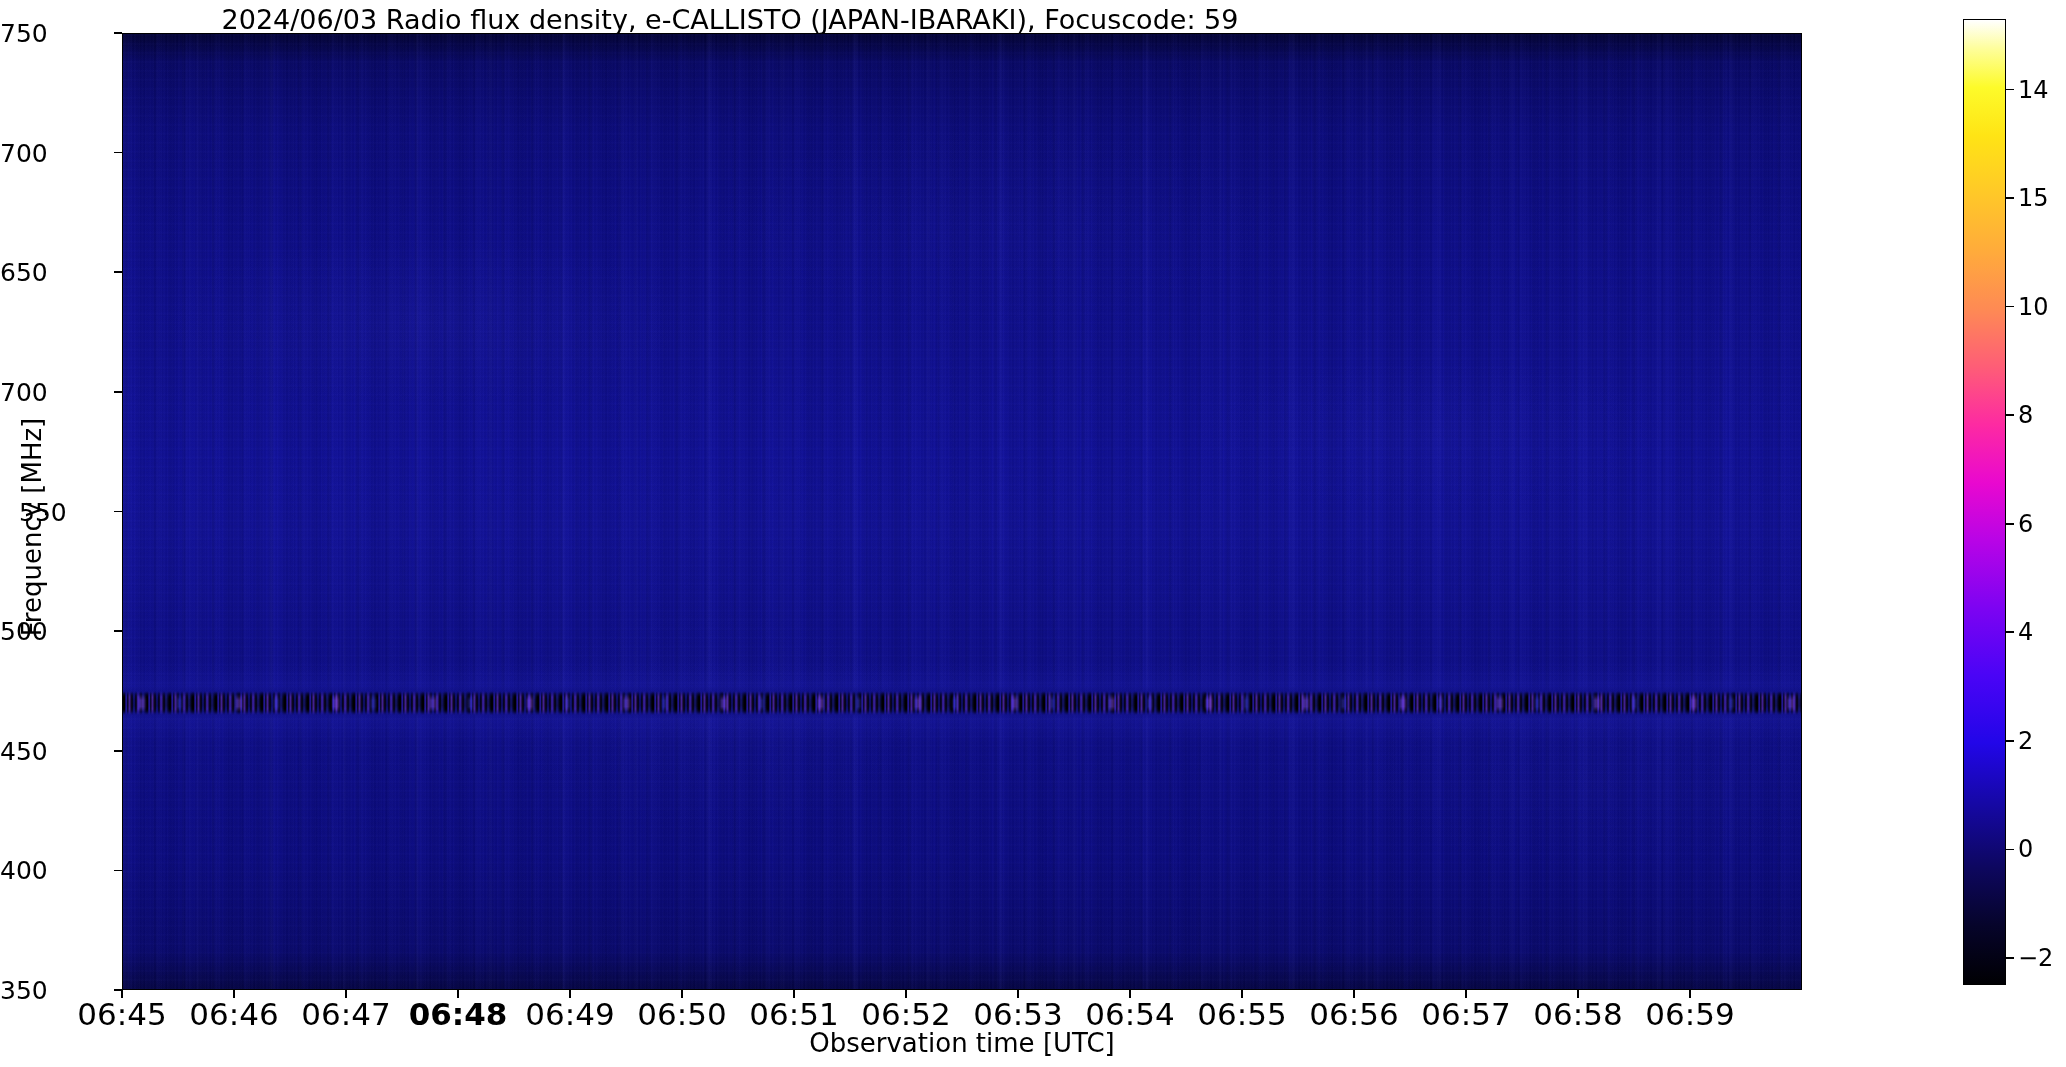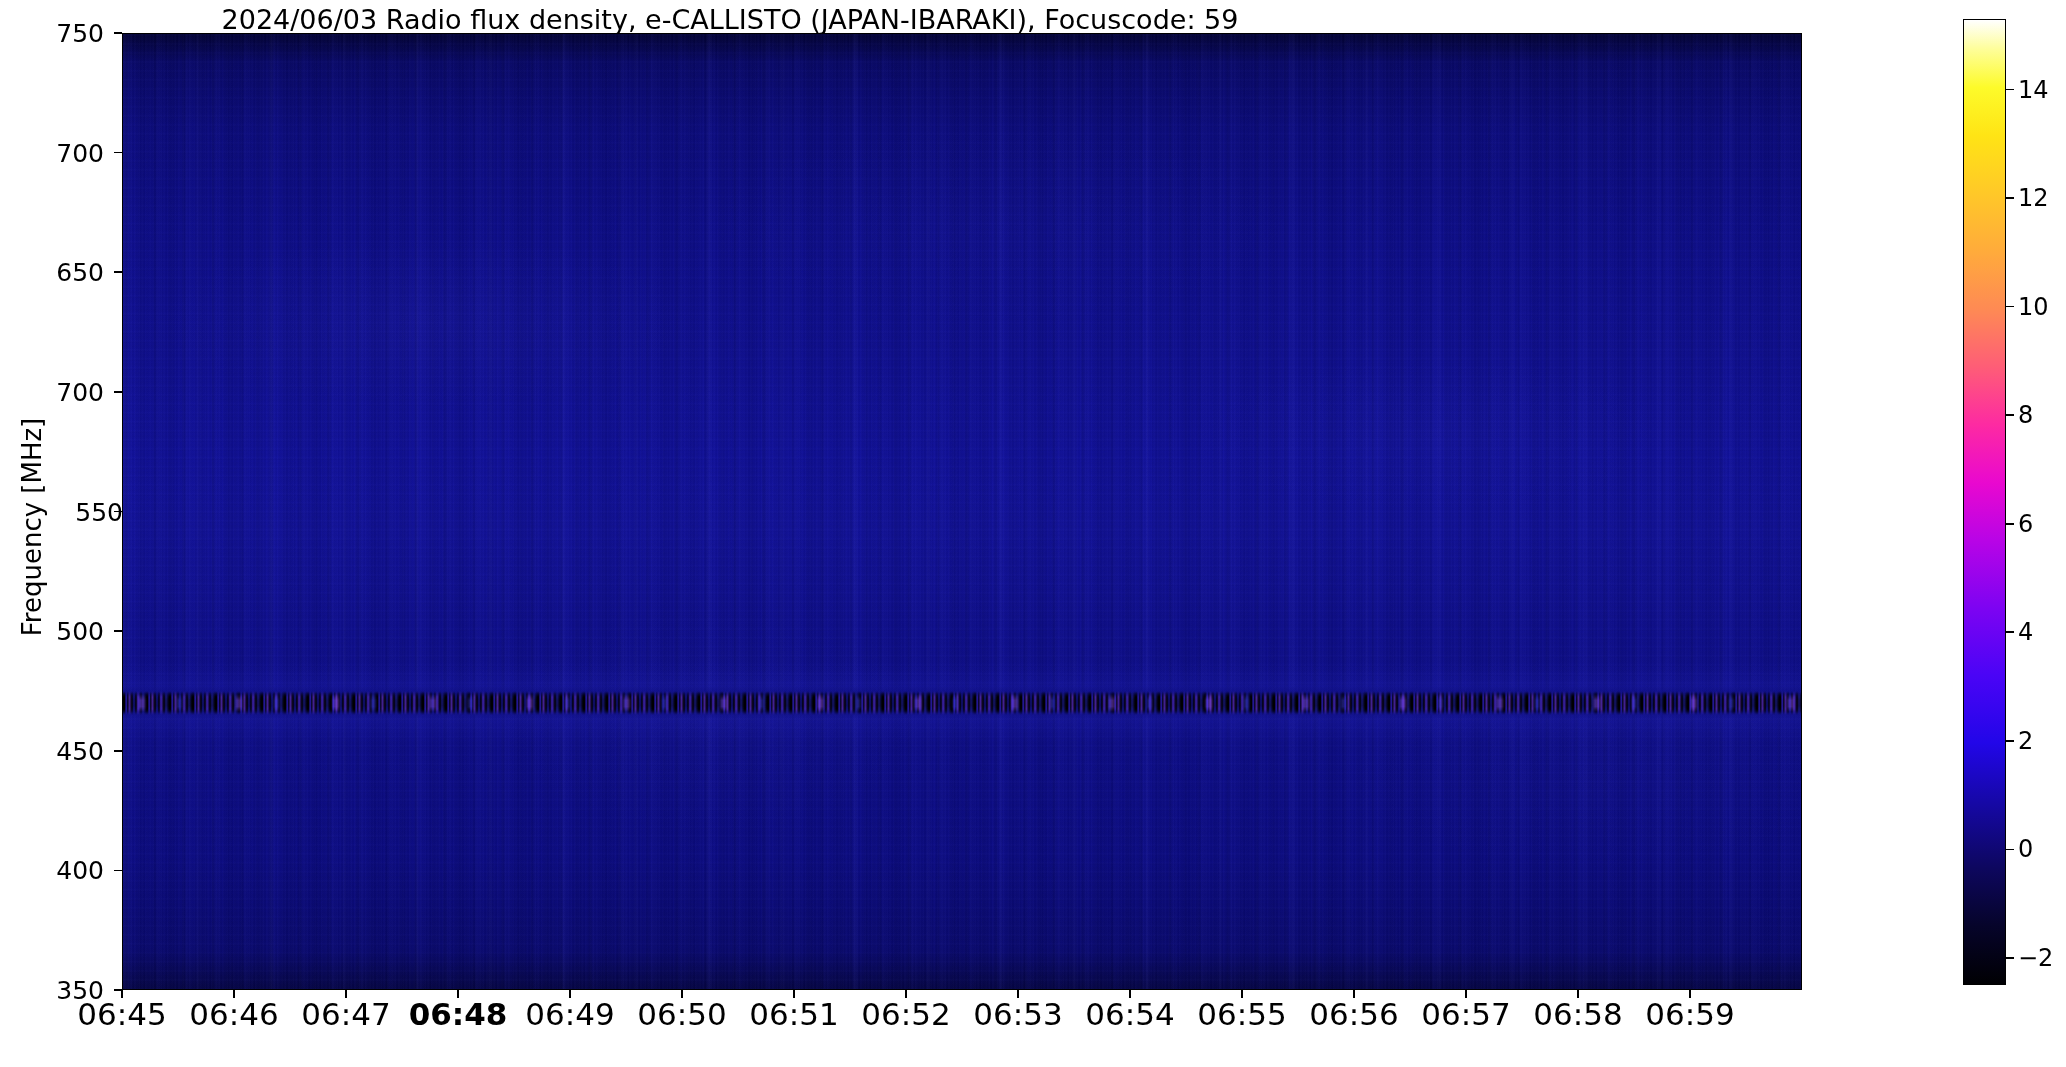--- a/index.html
+++ b/index.html
@@ -210,21 +210,20 @@
       rgba(40,40,200,0) 0%,
       rgba(45,45,210,0.22) 40%,
       rgba(50,50,220,0.28) 50%,
       rgba(45,45,210,0.22) 60%,
       rgba(40,40,200,0) 100%);
     pointer-events: none;
   }
   .ytick-label {
     position: absolute;
     width: 104px;
-    text-align: right;
     font-size: 25px;
     color: #000000;
     transform: translateY(-50%);
     left: 0;
   }
   .ytick-mark {
     position: absolute;
     width: 8px;
     height: 1.6px;
     background: #000000;
@@ -385,27 +384,28 @@
       <div class="xtick-mark" style="left: 1353.2px;"></div>
       <div class="xtick-label" style="left: 1466px;">06:57</div>
       <div class="xtick-mark" style="left: 1465.2px;"></div>
       <div class="xtick-label" style="left: 1578px;">06:58</div>
       <div class="xtick-mark" style="left: 1577.2px;"></div>
       <div class="xtick-label" style="left: 1690px;">06:59</div>
       <div class="xtick-mark" style="left: 1689.2px;"></div>
     </div>
 
   <div id="ylabel">Frequency [MHz]</div>
+  <div id="xlabel">Observation time [UTC]</div>
 
   <div id="cbar"></div>
   <div id="cbtick-layer">
       <div class="cbtick-mark" style="top: 88.7506px;"></div>
       <div class="cbtick-label" style="top: 89.5506px;">14</div>
       <div class="cbtick-mark" style="top: 197.29px;"></div>
-      <div class="cbtick-label" style="top: 198.09px;">12</div>
+      <div class="cbtick-label" style="top: 198.09px;">15</div>
       <div class="cbtick-mark" style="top: 305.829px;"></div>
       <div class="cbtick-label" style="top: 306.629px;">10</div>
       <div class="cbtick-mark" style="top: 414.369px;"></div>
       <div class="cbtick-label" style="top: 415.169px;">8</div>
       <div class="cbtick-mark" style="top: 522.908px;"></div>
       <div class="cbtick-label" style="top: 523.708px;">6</div>
       <div class="cbtick-mark" style="top: 631.447px;"></div>
       <div class="cbtick-label" style="top: 632.247px;">4</div>
       <div class="cbtick-mark" style="top: 739.987px;"></div>
       <div class="cbtick-label" style="top: 740.787px;">2</div>

